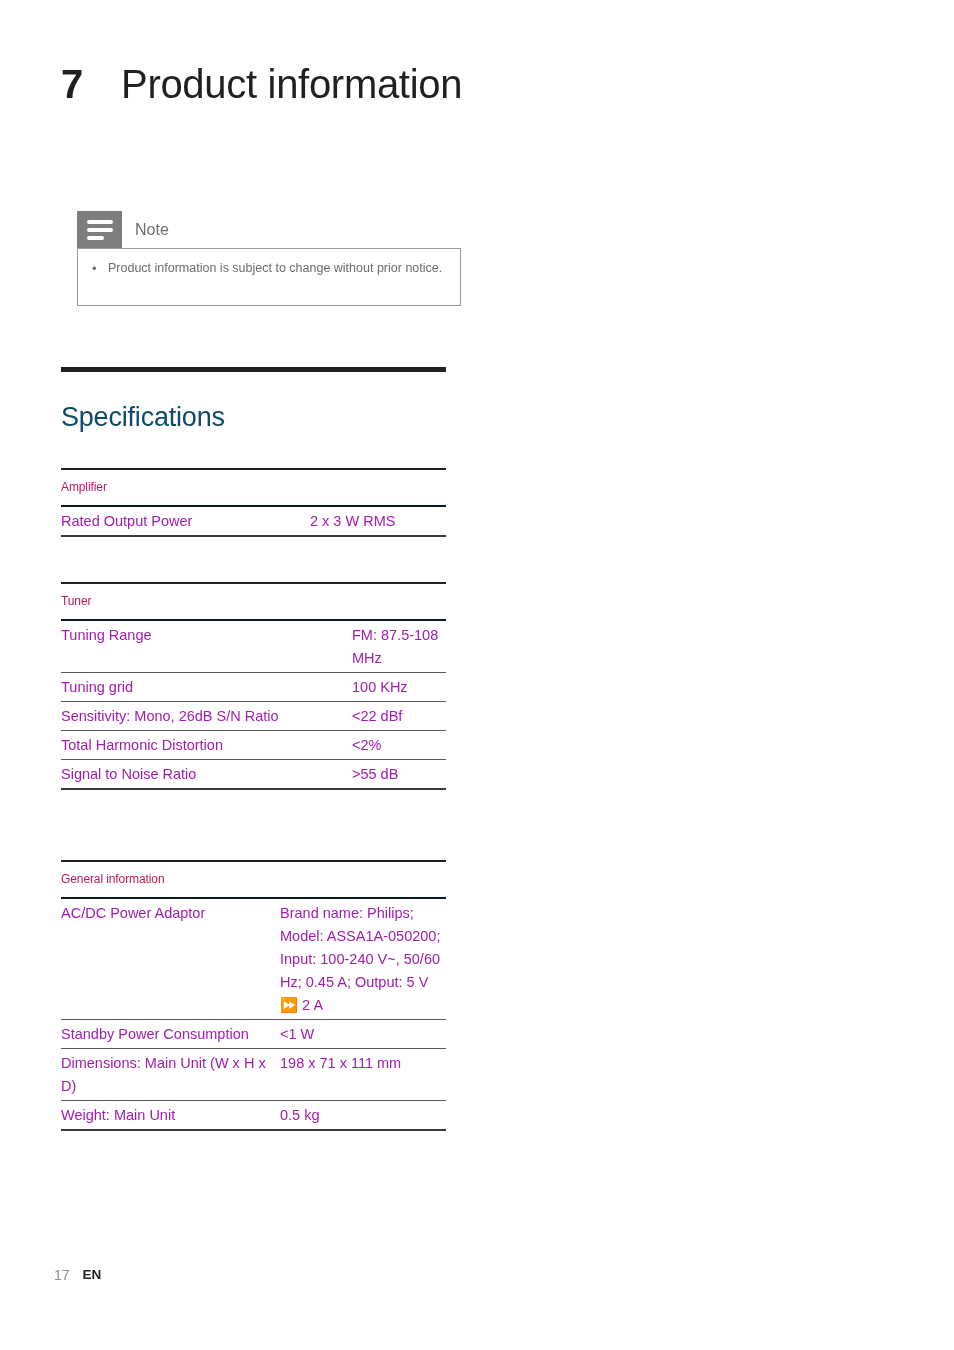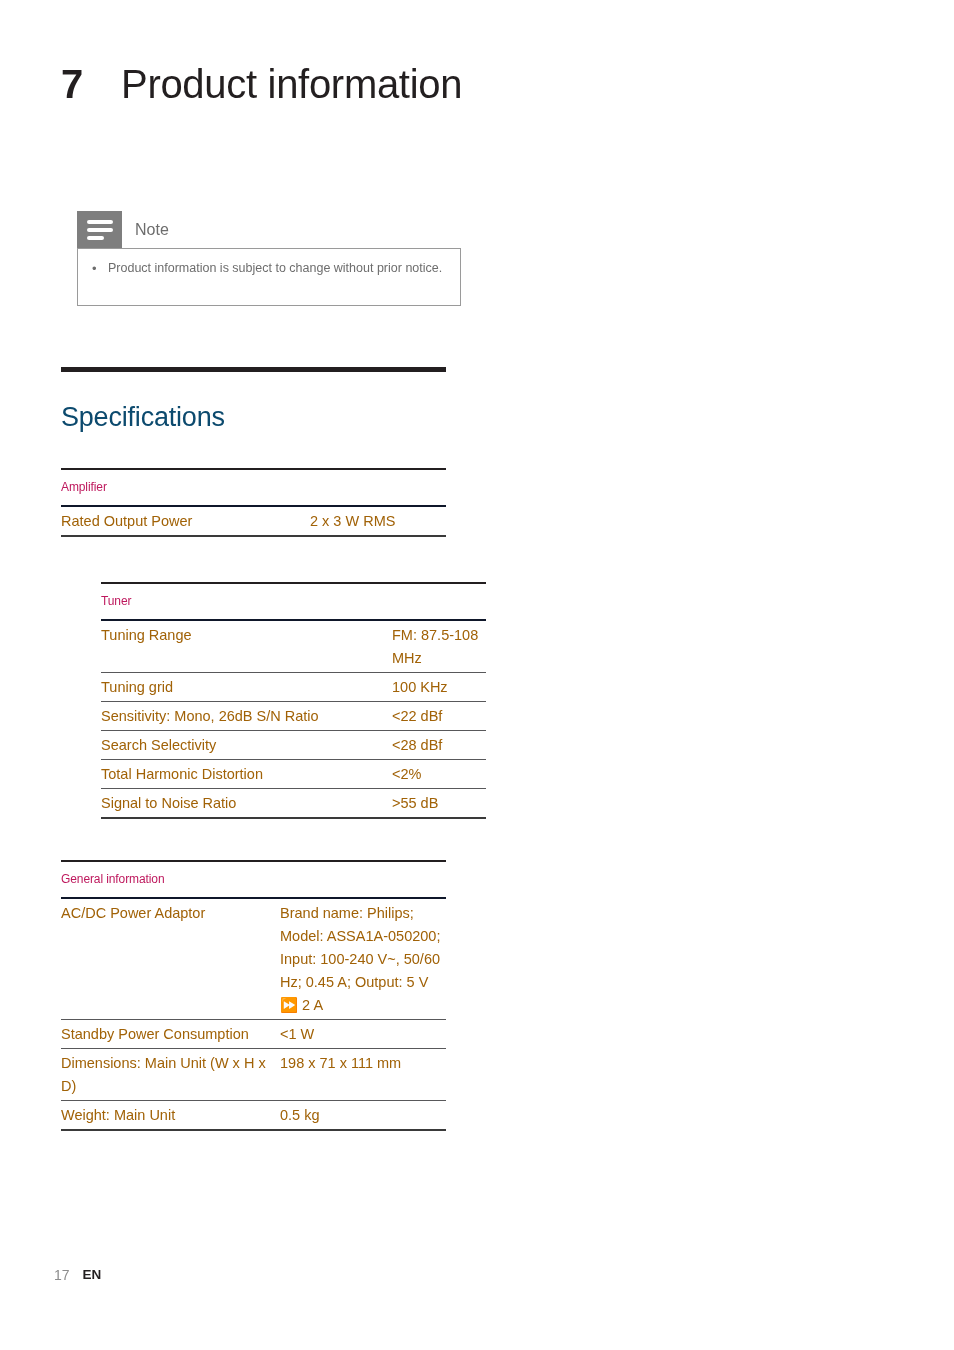--- a/index.html
+++ b/index.html
@@ -149,21 +149,21 @@
     letter-spacing: -0.1px;
   }
   table.spec {
     border-collapse: collapse;
     width: 385px;
     table-layout: fixed;
   }
   table.spec td {
     font-size: 14.5px;
     line-height: 23px;
-    color: #a16207;
+    color: #a21caf;
     vertical-align: top;
     border-bottom: 1px solid #58585a;
     padding: 3px 0 2px 0;
   }
   table.spec tr:last-child td {
     border-bottom: 2px solid #3a3a3a;
   }
   td.val { text-align: left; }
 
   
@@ -228,39 +228,35 @@
     <table class="spec">
       <tbody>
         <tr>
           <td class="key">Rated Output Power</td>
           <td class="val">2 x 3 W RMS</td>
         </tr>
       </tbody>
     </table>
   </div>
 
-  <div class="spec-block block-tun" style="top:582px;margin-left:40px;">
+  <div class="spec-block block-tun" style="top:582px;">
     <div class="spec-head">Tuner</div>
     <table class="spec">
       <tbody>
         <tr>
           <td class="key">Tuning Range</td>
           <td class="val">FM: 87.5-108 MHz</td>
         </tr>
         <tr>
           <td class="key">Tuning grid</td>
           <td class="val">100 KHz</td>
         </tr>
         <tr>
           <td class="key">Sensitivity: Mono, 26dB S/N Ratio</td>
           <td class="val">&lt;22 dBf</td>
-        </tr>
-        <tr>
-          <td class="key">Search Selectivity</td>
-          <td class="val">&lt;28 dBf</td>
         </tr>
         <tr>
           <td class="key">Total Harmonic Distortion</td>
           <td class="val">&lt;2%</td>
         </tr>
         <tr>
           <td class="key">Signal to Noise Ratio</td>
           <td class="val">&gt;55 dB</td>
         </tr>
       </tbody>

